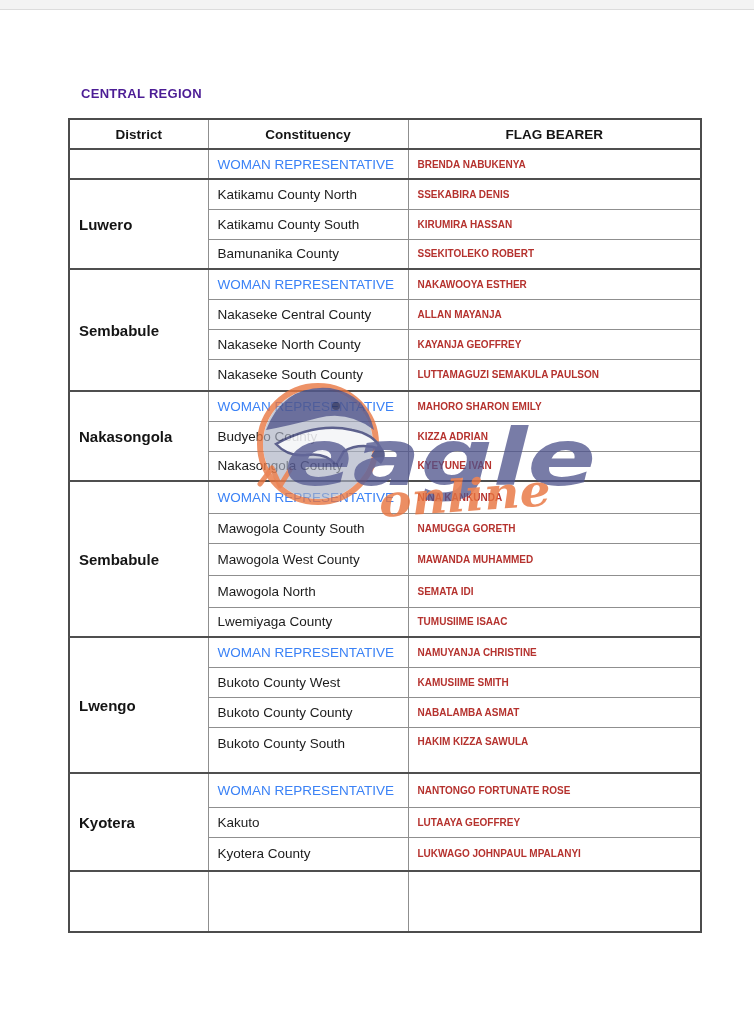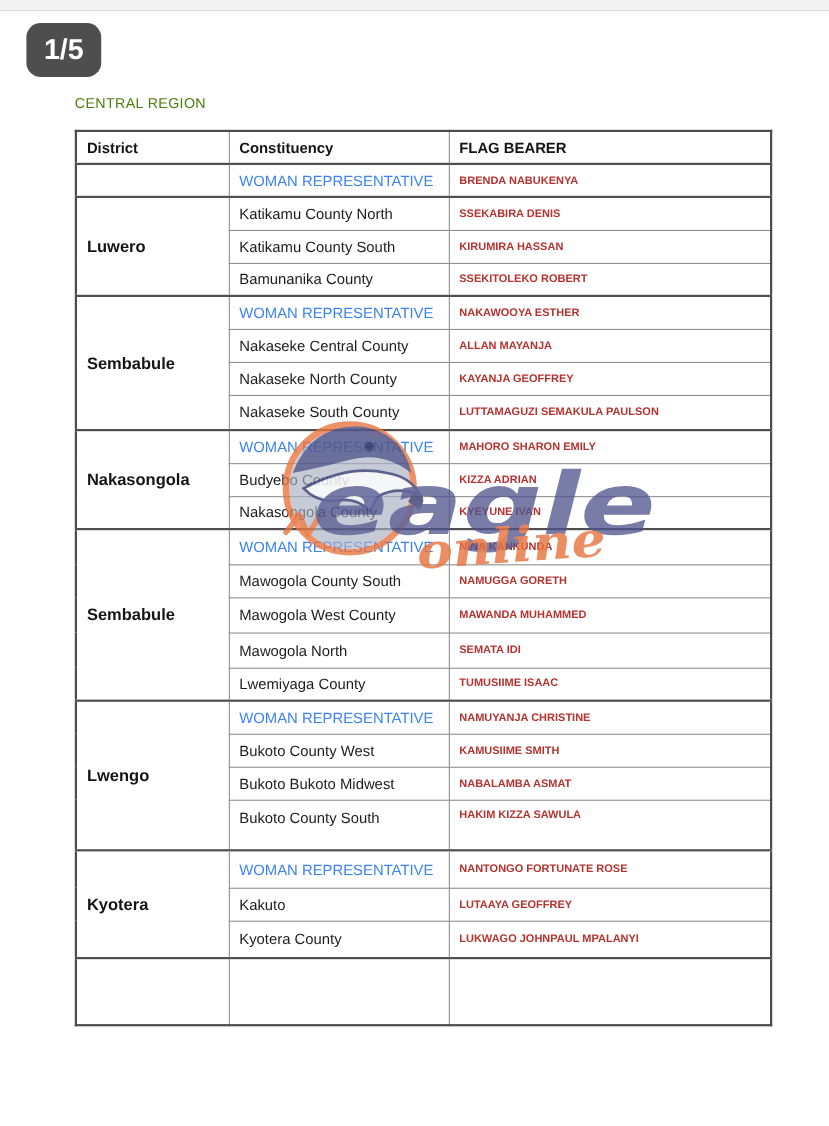--- a/index.html
+++ b/index.html
@@ -3,46 +3,45 @@
 <meta charset="utf-8">
 <style>
   html,body{margin:0;padding:0;background:#ffffff;}
   .stage{position:relative;width:754px;height:1024px;background:#ffffff;overflow:hidden;
          font-family:"Liberation Sans",sans-serif;color:#1c1c1c;}
   .top-strip{position:absolute;left:0;top:0;width:754px;height:9px;background:#f3f3f3;
              border-bottom:1px solid #dcdcdc;}
   .badge{position:absolute;left:24px;top:21px;width:68px;height:49px;background:#4e4e4e;
          border-radius:13px;display:flex;align-items:center;justify-content:center;
          color:#ffffff;font-size:26px;font-weight:bold;}
-  .title{position:absolute;left:68px;top:86px;font-size:13px;font-weight:normal;
-         color:#4d7c0f;letter-spacing:.3px;}
+  .title{position:absolute;left:81px;top:86px;font-size:13px;font-weight:bold;
+         color:#4c1d95;letter-spacing:.3px;}
   .tablewrap{position:absolute;left:68px;top:118px;}
   table{border-collapse:collapse;table-layout:fixed;width:632px;border:2px solid #4c4c4c;}
   col.c1{width:139px;} col.c2{width:200px;} col.c3{width:293px;}
   th,td{border:1px solid #8f8f8f;padding:0 9px;vertical-align:middle;text-align:left;
         overflow:hidden;white-space:nowrap;}
   tbody.group > tr:first-child > td{border-top:2px solid #4f4f4f;}
   tr{height:30px;}
   tr.h32{height:32px;} tr.h34{height:34px;} tr.h46{height:46px;padding-left:24px;} tr.h61{height:61px;}
-  th{font-size:13.5px;font-weight:bold;color:#141414;}
+  th{font-size:13.5px;font-weight:bold;color:#141414;text-align:center;}
   td.district{font-size:15px;font-weight:bold;color:#141414;}
   td.constituency{font-size:13.5px;color:#1c1c1c;}
   td.constituency.wr{font-weight:normal;color:#3b82f6;}
   td.flag{font-size:10px;font-weight:bold;color:#b5322e;}
   .watermark{position:absolute;left:248px;top:372px;width:360px;height:152px;
              pointer-events:none;opacity:.88;}
 </style>
 </head>
 <body>
 
 <div class="stage">
 
   <div class="top-strip"></div>
 
-  <div class="badge">1/5</div>
 
   <div class="title">CENTRAL REGION</div>
 
   <div class="tablewrap">
     <table>
       <colgroup>
           <col class="c1">
           <col class="c2">
           <col class="c3">
         </colgroup>
@@ -142,21 +141,21 @@
         <tr>
           <td class="district" rowspan="4">Lwengo</td>
           <td class="constituency wr">WOMAN REPRESENTATIVE</td>
           <td class="flag">NAMUYANJA CHRISTINE</td>
         </tr>
         <tr>
           <td class="constituency">Bukoto County West</td>
           <td class="flag">KAMUSIIME SMITH</td>
         </tr>
         <tr>
-          <td class="constituency">Bukoto Bukoto Midwest</td>
+          <td class="constituency">Bukoto County County</td>
           <td class="flag">NABALAMBA ASMAT</td>
         </tr>
         <tr class="h46">
           <td class="constituency" style="vertical-align:top;padding-top:8px;">Bukoto County South</td>
           <td class="flag" style="vertical-align:top;padding-top:8px;">HAKIM KIZZA SAWULA</td>
         </tr>
       </tbody>
 
       <tbody class="group">
         <tr class="h34">

